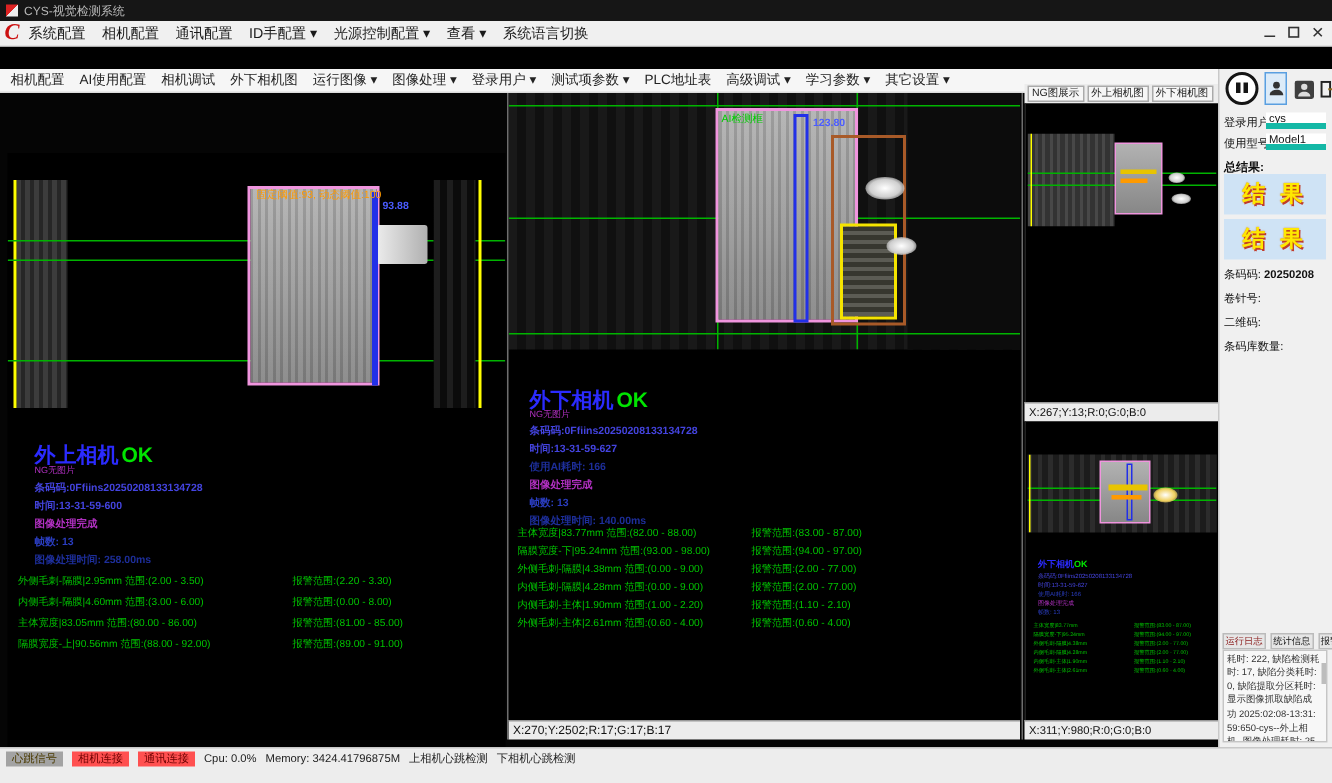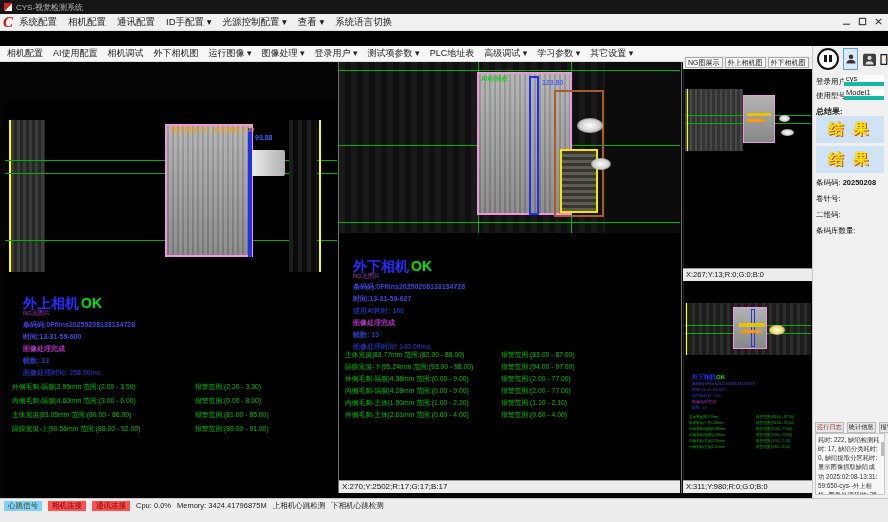--- a/index.html
+++ b/index.html
@@ -102,21 +102,21 @@
   .log-tab.first { color:#8a1a1a; }
   .log-box { position:absolute; left:2px; top:387px; width:70px; height:62px; background:#f7f7f7;
              border:1px solid #c5c5c5; font-size:6.3px; line-height:1.45; color:#333; padding:1px 4px 1px 2px; overflow:hidden; }
   .log-scroll { position:absolute; right:0; top:8px; width:3px; height:14px; background:#bdbdbd; }
 
   
   .statusbar { position:absolute; left:0; top:498px; width:888px; height:24px; background:#ededed;
                border-top:1px solid #c8c8c8; display:flex; align-items:flex-start; padding:2px 0 0 4px;
                font-size:7.5px; color:#222; gap:6px; }
   .badge { padding:0 4px; height:10px; line-height:10px; font-size:7.5px; }
-  .badge-yellow { background:#7dd3fc; color:#4a3a00; }
+  .badge-yellow { background:#a3a3a3; color:#4a3a00; }
   .badge-red { background:#ff5050; color:#6d0000; }
   svg { display:block; }
 </style>
 </head>
 <body>
 
 <div id="app">
 
   <div class="titlebar">
     <span class="app-icon"></span>

